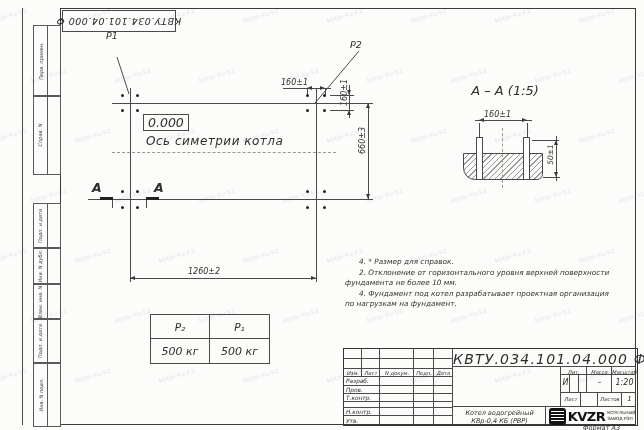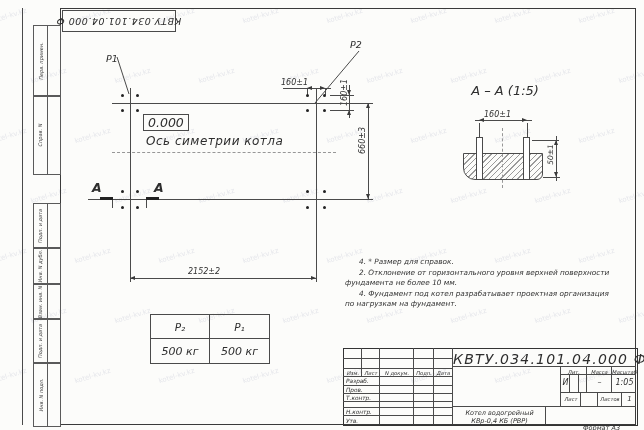--- a/index.html
+++ b/index.html
@@ -152,25 +152,25 @@
 
   <div class="stamp">
     <span>КВТУ.034.101.04.000  Ф</span>
   </div>
 
   <svg class="leaders" width="644" height="430">
     <line x1="117" y1="57" x2="129" y2="94" stroke="#4a4a4a" stroke-width="1"></line>
     <line x1="359" y1="51" x2="315" y2="103" stroke="#4a4a4a" stroke-width="1"></line>
   </svg>
 
-  <span class="t" style="left:106px;top:53px;font-size:9.5px">P1</span>
+  <span class="t" style="left:106px;top:30px;font-size:9.5px">P1</span>
   <span class="t" style="left:350px;top:39px;font-size:9.5px">P2</span>
   <span class="elev">0.000</span>
   <span class="t" style="left:146px;top:134px;font-size:12px;letter-spacing:.5px">Ось симетрии котла</span>
-  <span class="t" style="left:188px;top:266.5px;font-size:8px">2152±2</span>
+  <span class="t" style="left:188px;top:266.5px;font-size:8px">1260±2</span>
   <span class="t rot" style="left:346px;top:136px;width:32px;font-size:8px;text-align:center">660±3</span>
   <span class="t rot" style="left:330px;top:88px;width:28px;font-size:8px;text-align:center">160±1</span>
   <span class="t" style="left:281px;top:77.5px;font-size:8px">160±1</span>
   <span class="t" style="left:92px;top:180px;font-size:12.5px;font-weight:bold">А</span>
   <span class="t" style="left:154px;top:180px;font-size:12.5px;font-weight:bold">А</span>
 
   <span class="t ctr" style="left:455px;top:83px;width:100px;font-size:13px">А – А (1:5)</span>
   <span class="t" style="left:484px;top:109.5px;font-size:8px">160±1</span>
   <span class="t rot" style="left:537px;top:150px;width:26px;font-size:7.5px;text-align:center">50±1</span>
   <div class="block"></div>
@@ -201,25 +201,30 @@
     <span class="t" style="left:2px;top:38px;font-size:5.8px">Пров.</span>
     <span class="t" style="left:2px;top:46px;font-size:5.8px">Т.контр.</span>
     <span class="t" style="left:2px;top:54px;font-size:5.8px"></span>
     <span class="t" style="left:2px;top:60px;font-size:5.8px">Н.контр.</span>
     <span class="t" style="left:2px;top:68.5px;font-size:5.8px">Утв.</span>
     <span class="t ctr" style="left:217px;top:19.5px;width:26px;font-size:5.2px">Лит.</span>
     <span class="t ctr" style="left:243px;top:19.5px;width:25px;font-size:5.2px">Масса</span>
     <span class="t ctr" style="left:268px;top:19.5px;width:25px;font-size:5.2px">Масштаб</span>
     <span class="t ctr" style="left:217px;top:29px;width:9px;font-size:8px">И</span>
     <span class="t ctr" style="left:243px;top:29px;width:25px;font-size:8px">–</span>
-    <span class="t ctr" style="left:268px;top:29px;width:25px;font-size:8px">1:05</span>
+    <span class="t ctr" style="left:268px;top:29px;width:25px;font-size:8px">1:20</span>
     <span class="t ctr" style="left:217px;top:47px;width:20px;font-size:5.2px">Лист</span>
     <span class="t ctr" style="left:254px;top:47px;width:24px;font-size:5.2px">Листов</span>
     <span class="t ctr" style="left:278px;top:46px;width:15px;font-size:7px">1</span>
     <div class="t ctr" style="left:109px;top:60px;width:93px;font-size:6.5px;line-height:1.25;white-space:normal">Котел водогрейный КВр-0,4  КБ  (РВР)</div>
+    <div style="position:absolute;left:202px;top:58px;width:91px;height:18px;display:flex;align-items:center;justify-content:center;gap:2px">
+      <span class="emb"></span>
+      <span style="font-size:13px;font-weight:900;letter-spacing:-.5px;color:#111">KVZR</span>
+      <span style="font-size:4.3px;width:27px;line-height:1.3;color:#222">КОТЕЛЬНЫЙ ЗАВОД РЭП</span>
+    </div>
   </div>
 
   <span class="t" style="left:583px;top:424px;font-size:6.5px">Формат А3</span>
 <div class="stk" style="left: 22px; top: 8px; width: 1px; height: 417px;"></div>
     <div class="stk" style="left: 112px; top: 103px; width: 224px; height: 1px;"></div>
     <div class="stk" style="left: 88px; top: 199px; width: 248px; height: 1px;"></div>
     <div class="stk" style="left: 130px; top: 88px; width: 1px; height: 194px;"></div>
     <div class="stk" style="left: 316px; top: 88px; width: 1px; height: 194px;"></div>
     <div class="stk" style="left: 130px; top: 278px; width: 186px; height: 1px;"></div>
     <div class="stk" style="left: 335px; top: 103px; width: 38px; height: 1px;"></div>

